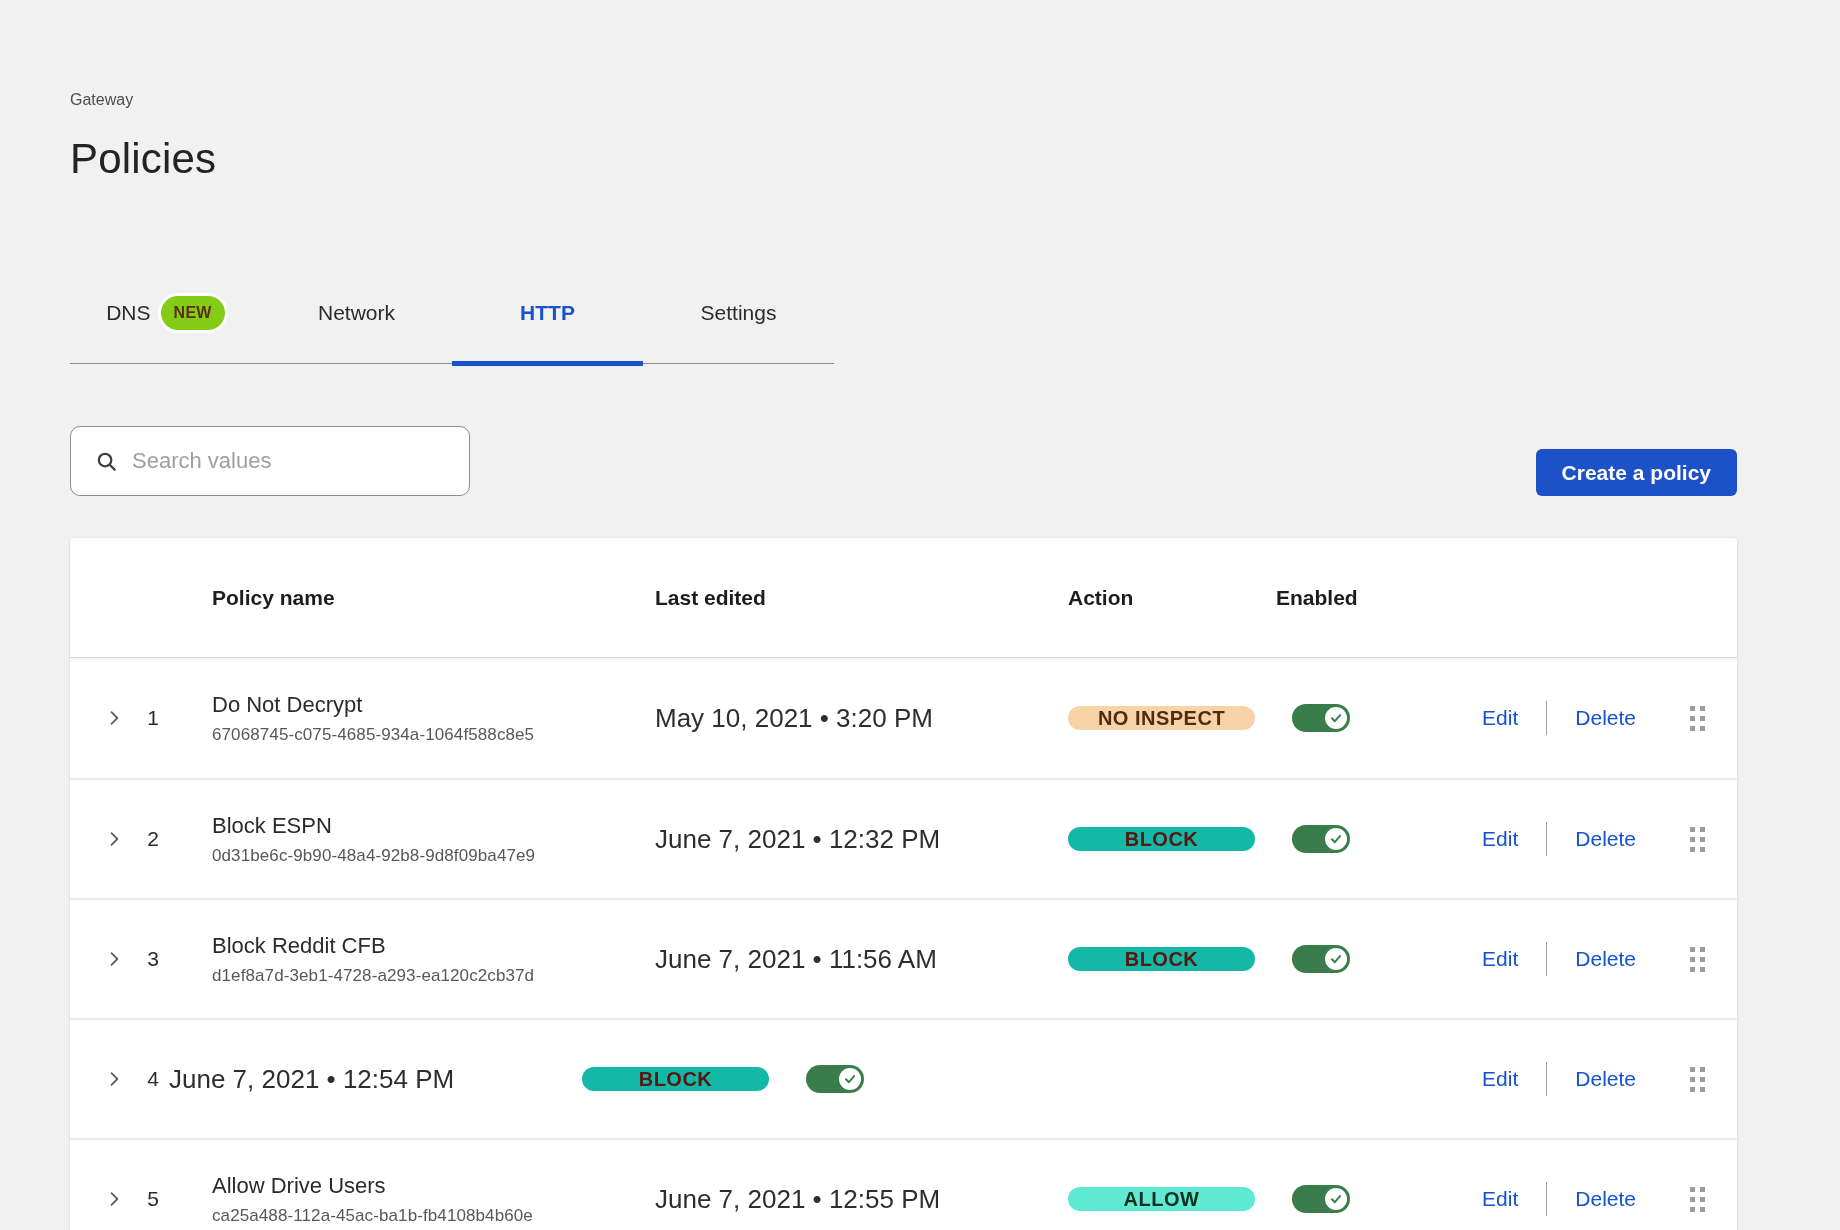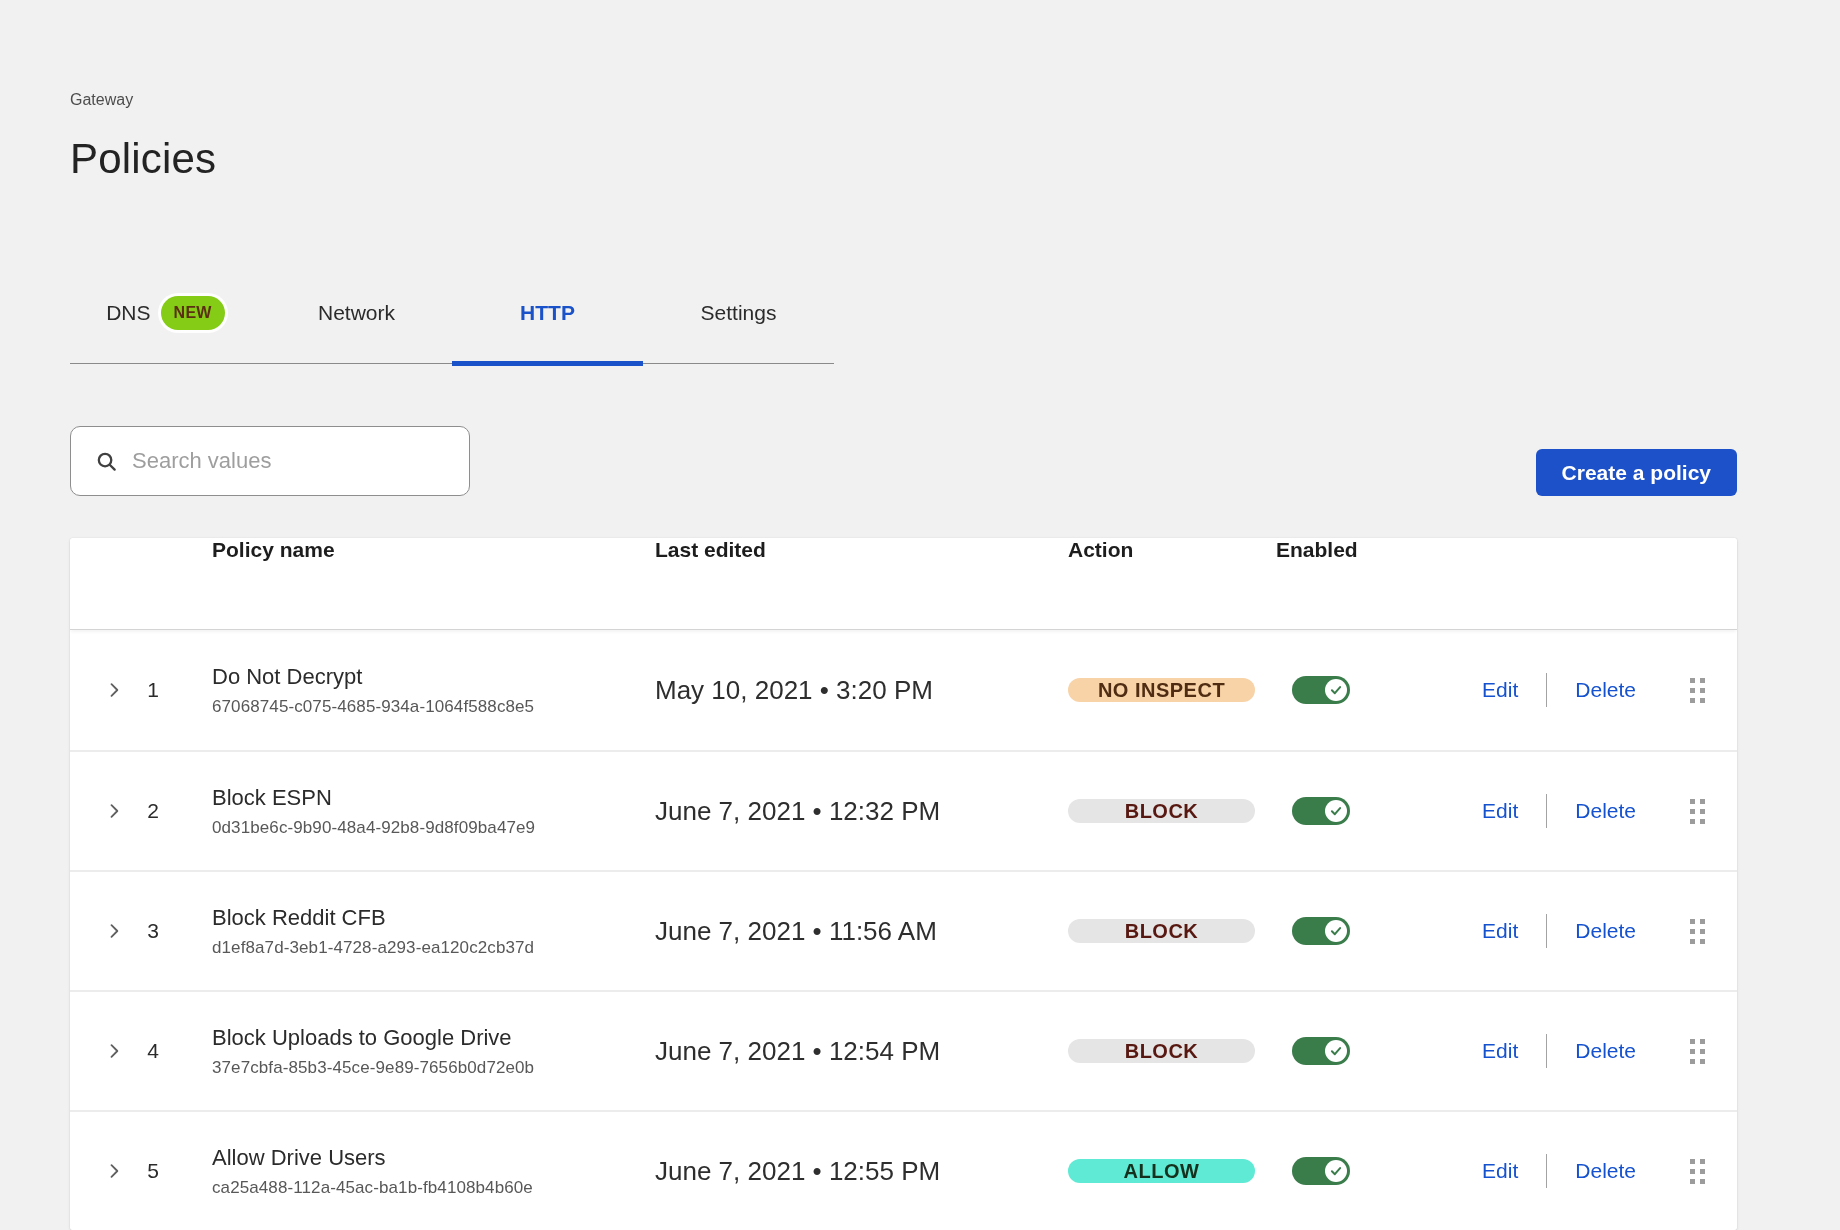--- a/index.html
+++ b/index.html
@@ -46,21 +46,21 @@
   .btn-primary {
     height:47px; padding:0 26px; background:#1d51c9; color:#fff; border:none; border-radius:6px;
     font-size:21px; font-weight:600; font-family:"Liberation Sans", sans-serif; cursor:pointer;
     margin-top:1px;
   }
 
   
   .card { margin-top:42px; background:#fff; border-radius:2px;
           box-shadow:0 0 1px rgba(0,0,0,.18), 0 1px 3px rgba(0,0,0,.10); }
   .thead {
-    height:92px; display:flex; font-weight:700; font-size:21px; color:#1d1d1d;
+    height:120px; display:flex; align-items:center; font-weight:700; font-size:21px; color:#1d1d1d;
     border-bottom:1px solid #d4d4d4; box-shadow:0 3px 3px -1px rgba(0,0,0,.05); position:relative; z-index:1;
   }
   .row { height:120px; display:flex; align-items:center; }
   .row + .row { border-top:2px solid #ececec; }
 
   
   .cell-expand { width:24px; margin-left:34px; display:flex; align-items:center; }
   .cell-index  { width:22px; margin-left:14px; font-size:21px; color:#2b2b2b; text-align:center; }
   .cell-name   { margin-left:48px; width:438px; }
   .cell-edited { width:418px; padding-left:5px; font-size:26px; color:#2e2e2e; }
@@ -70,21 +70,21 @@
 
   .policy-name { font-size:22px; color:#2b2b2b; }
   .policy-uuid { font-size:17px; color:#585858; margin-top:7px; letter-spacing:.1px; }
 
   
   .badge {
     width:187px; height:24px; border-radius:15px; display:flex; align-items:center; justify-content:center;
     font-size:20px; font-weight:700; letter-spacing:.5px;
   }
   .badge--no-inspect { background:#f8d3a8; color:#4f2c12; }
-  .badge--block      { background:#e5e5e5; color:#571811; }
+  .badge--block      { background:#14b8a6; color:#571811; }
   .badge--allow      { background:#5eead4; color:#15301c; }
 
   
   .toggle {
     width:58px; height:28px; border-radius:14px; border:none; cursor:pointer; position:relative;
     margin:0 auto; display:block;
   }
   .toggle--on { background:#3a7d4b; }
   .toggle .knob {
     position:absolute; top:3px; width:22px; height:22px; border-radius:50%; background:#fff;
@@ -264,24 +264,20 @@
     </div>
   </div>
 
   <div class="row">
     <div class="cell-expand">
       <svg width="20" height="20" viewBox="0 0 24 24" fill="none" stroke="#5f5f5f" stroke-width="2.2" stroke-linecap="round" stroke-linejoin="round" style="cursor:pointer;">
         <path d="M9 5 L16 12 L9 19"></path>
       </svg>
     </div>
     <div class="cell-index">4</div>
-    <div class="cell-name">
-      <div class="policy-name">Block Uploads to Google Drive</div>
-      <div class="policy-uuid">37e7cbfa-85b3-45ce-9e89-7656b0d72e0b</div>
-    </div>
     <div class="cell-edited">June 7, 2021 • 12:54 PM</div>
     <div class="cell-action">
       <span class="badge badge--block">BLOCK</span>
     </div>
     <div class="cell-enabled">
       <button class="toggle toggle--on">
         <span class="knob">
           <svg width="14" height="14" viewBox="0 0 24 24" fill="none" stroke="#3a7d4b" stroke-width="3.4" stroke-linecap="round" stroke-linejoin="round">
             <path d="M5 12.5 L10 17.5 L19 7"></path>
           </svg>

